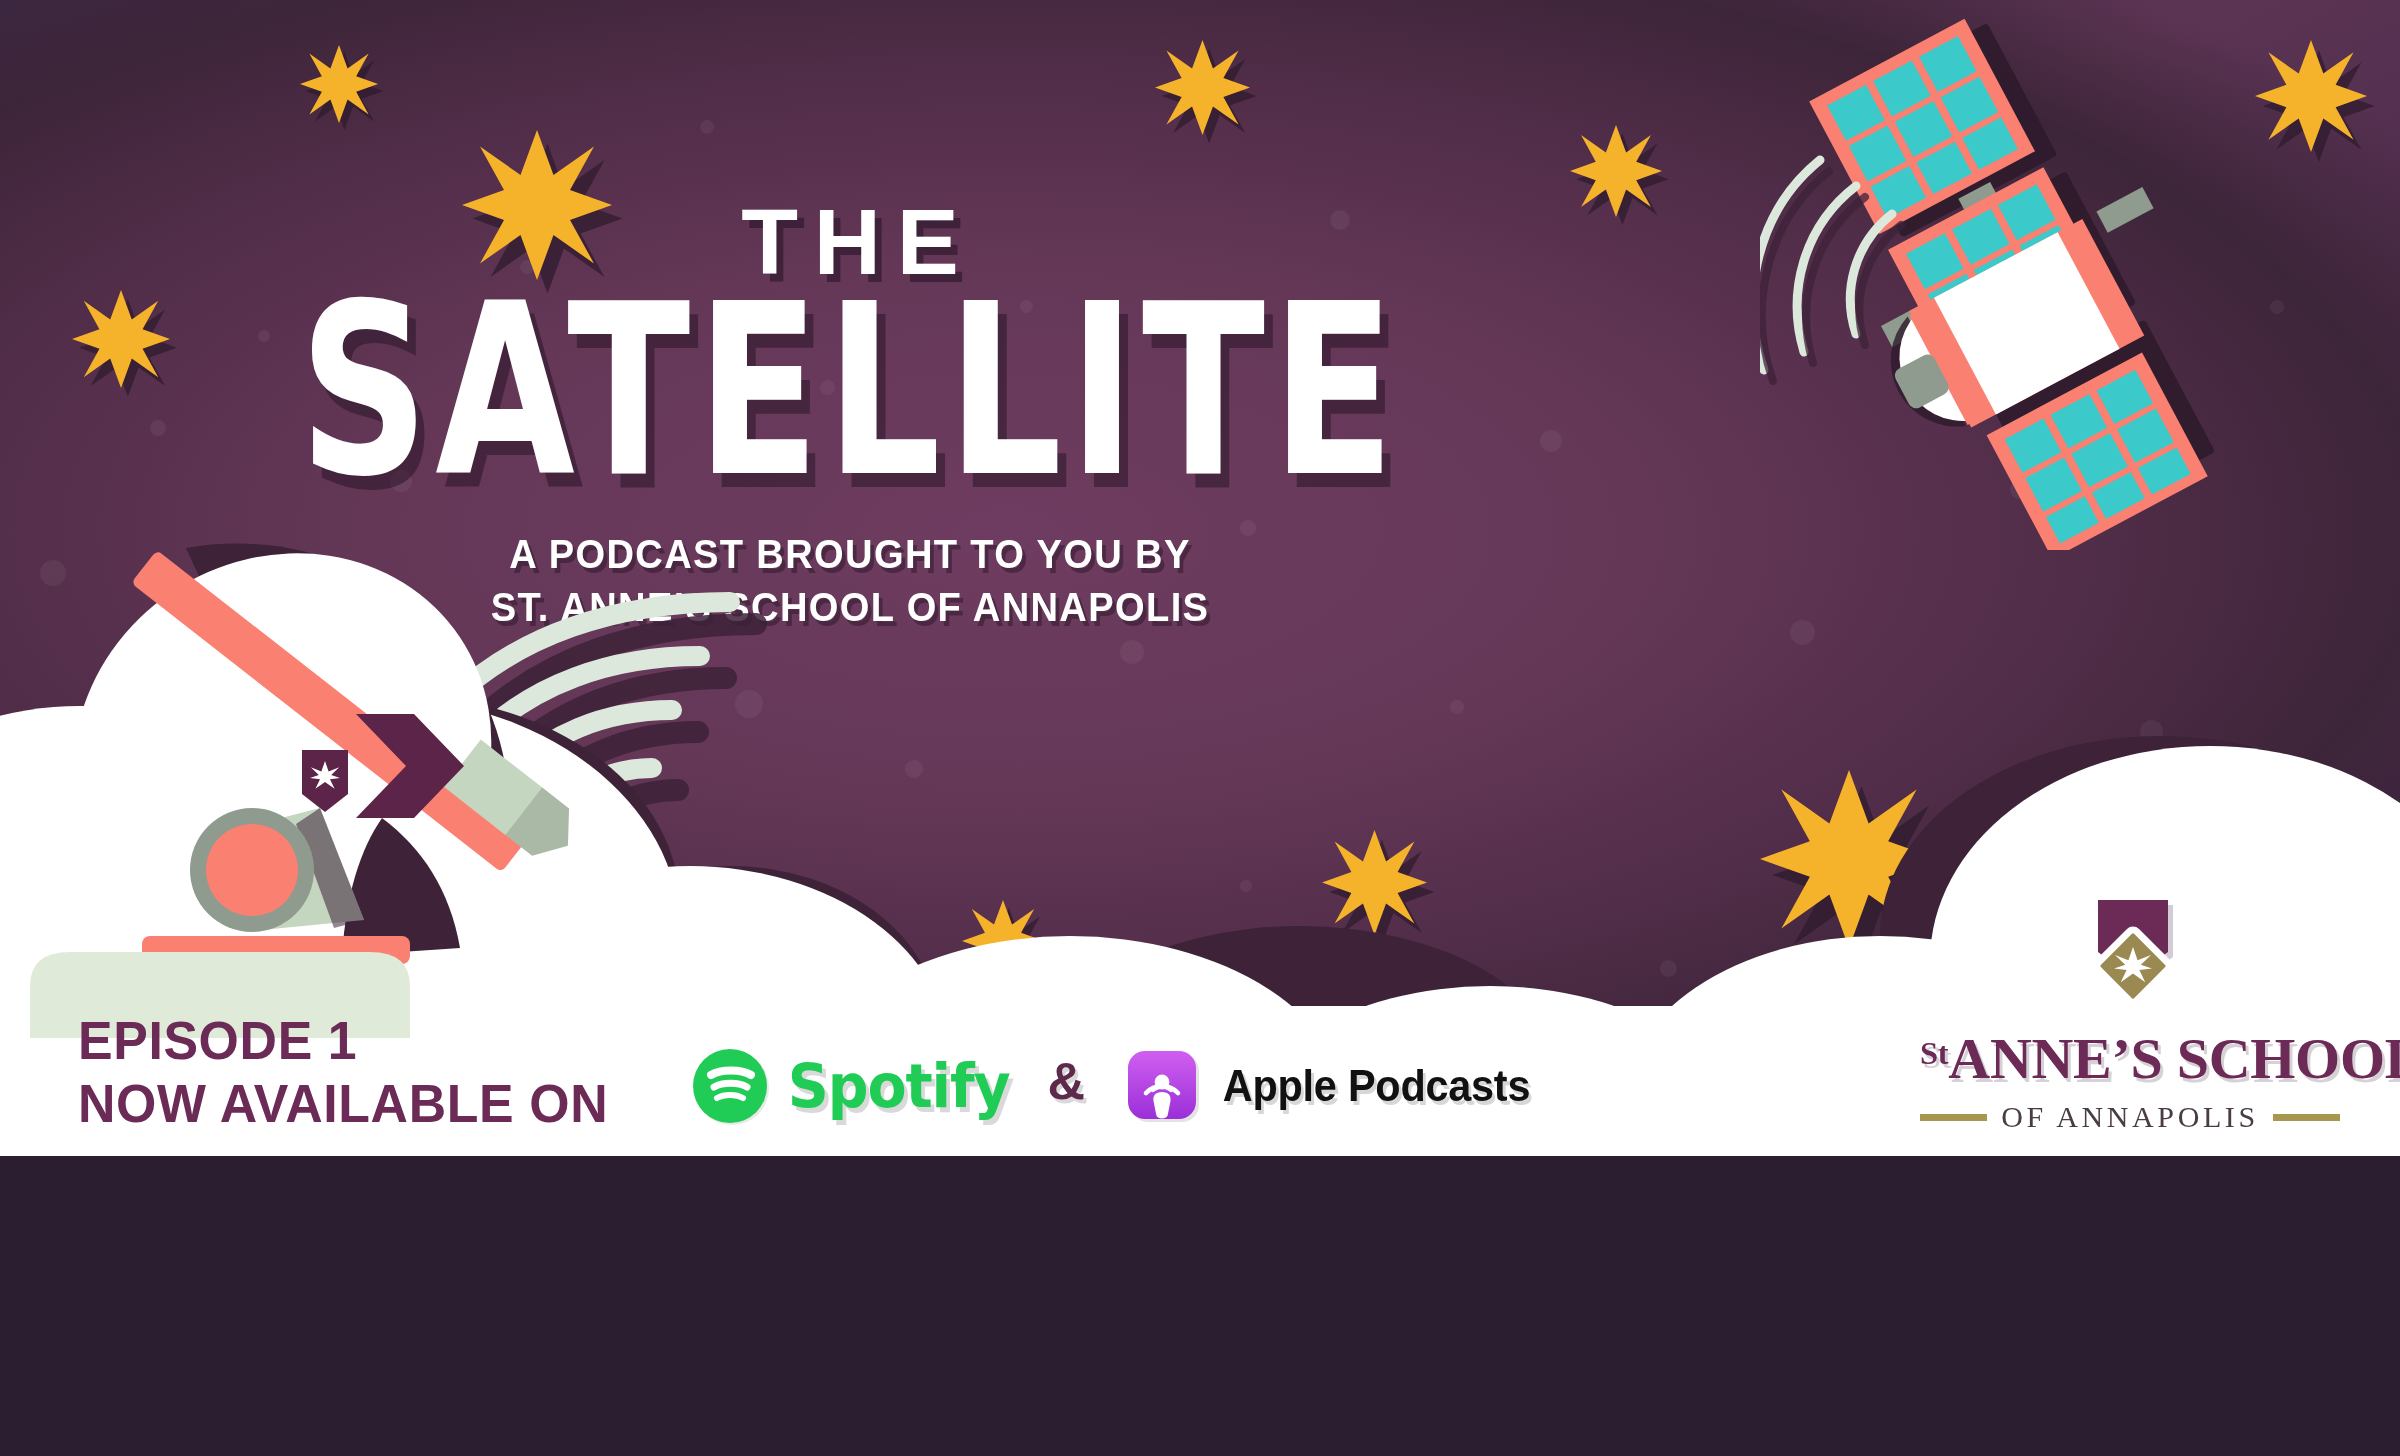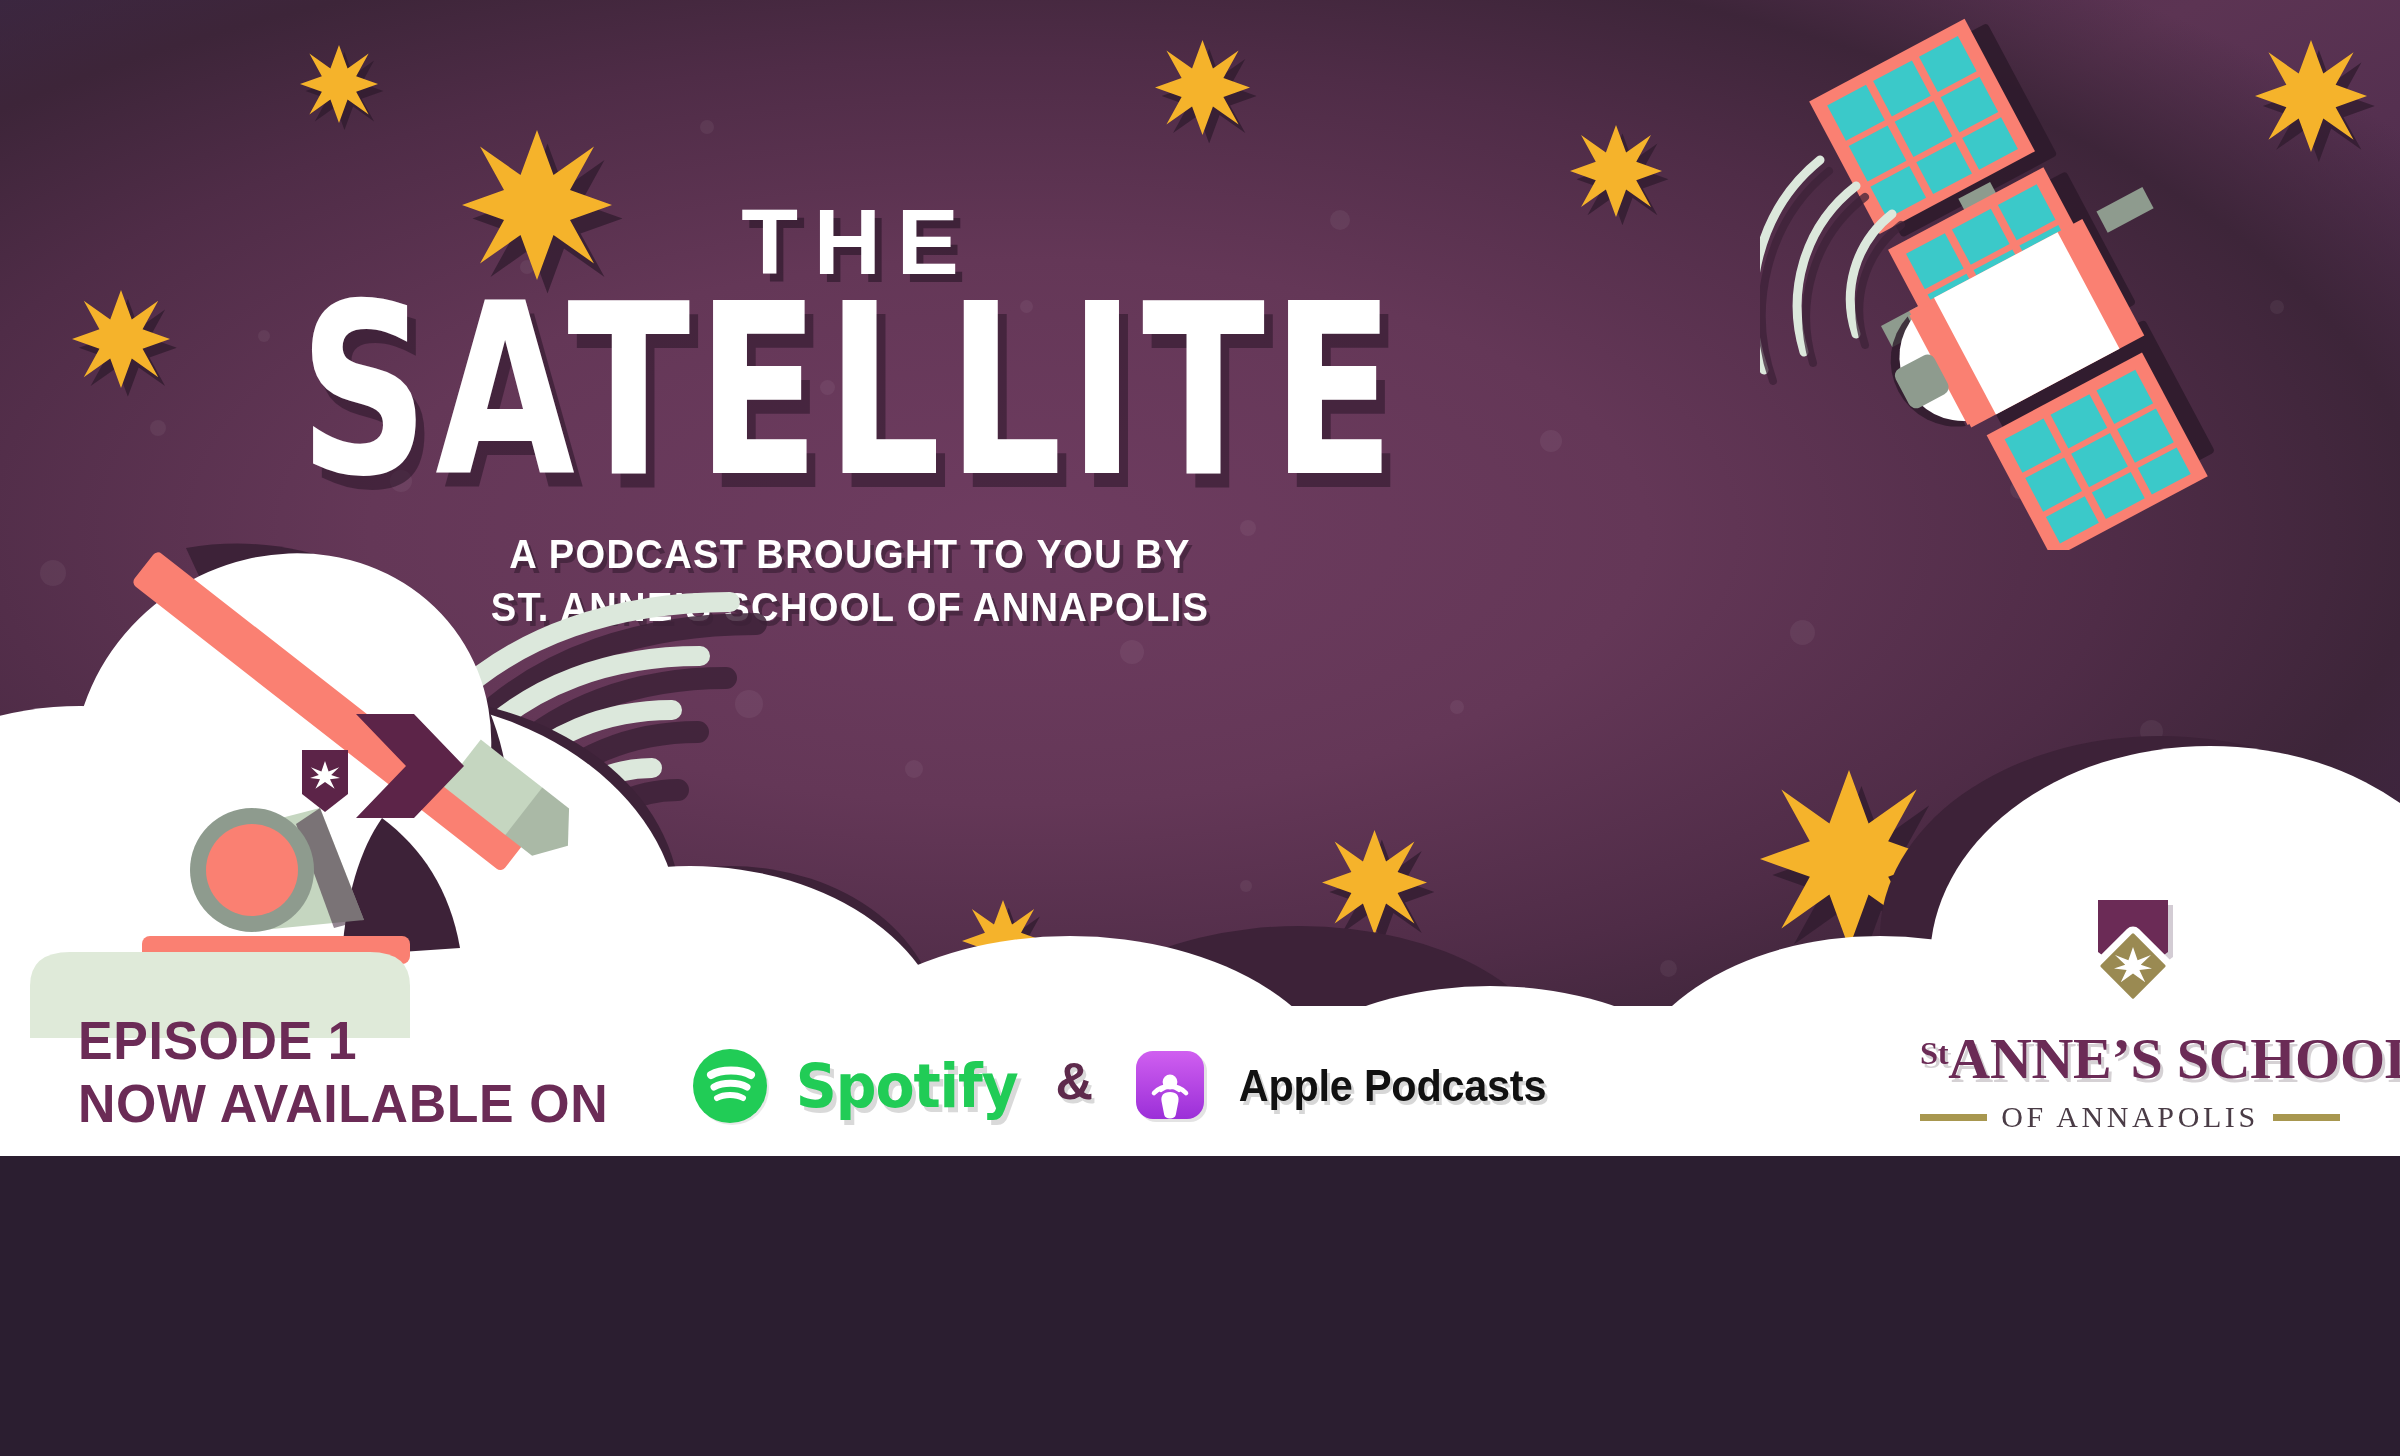--- a/index.html
+++ b/index.html
@@ -66,21 +66,21 @@
 
   
   #episode-text{
     position:absolute;left:78px;bottom:20px;
     font-weight:700;font-size:54px;line-height:1.18;
     letter-spacing:.012em;color:#6b2b56;
     transform:scaleX(.96);transform-origin:left bottom;
     white-space:pre-line;
   }
   #services{position:absolute;left:690px;bottom:28px;display:flex;align-items:center;gap:26px;}
-  .svc{display:flex;align-items:center;gap:16px;}
+  .svc{display:flex;align-items:center;gap:8px;}
   .amp{font-weight:700;font-size:52px;color:#5e2a4c;padding:0 10px 10px 6px;
        text-shadow:3px 4px 0 rgba(120,120,120,.28);}
   .spot-word{
     font-family:"DejaVu Sans", sans-serif;font-weight:700;font-size:60px;
     color:#21cc56;letter-spacing:-.02em;transform:scaleX(.95);
     text-shadow:4px 5px 0 rgba(130,130,130,.3);
   }
   .ap-word{
     font-family:"Liberation Sans", sans-serif;font-weight:700;font-size:44px;
     color:#111;letter-spacing:-.005em;transform:scaleX(.94);

